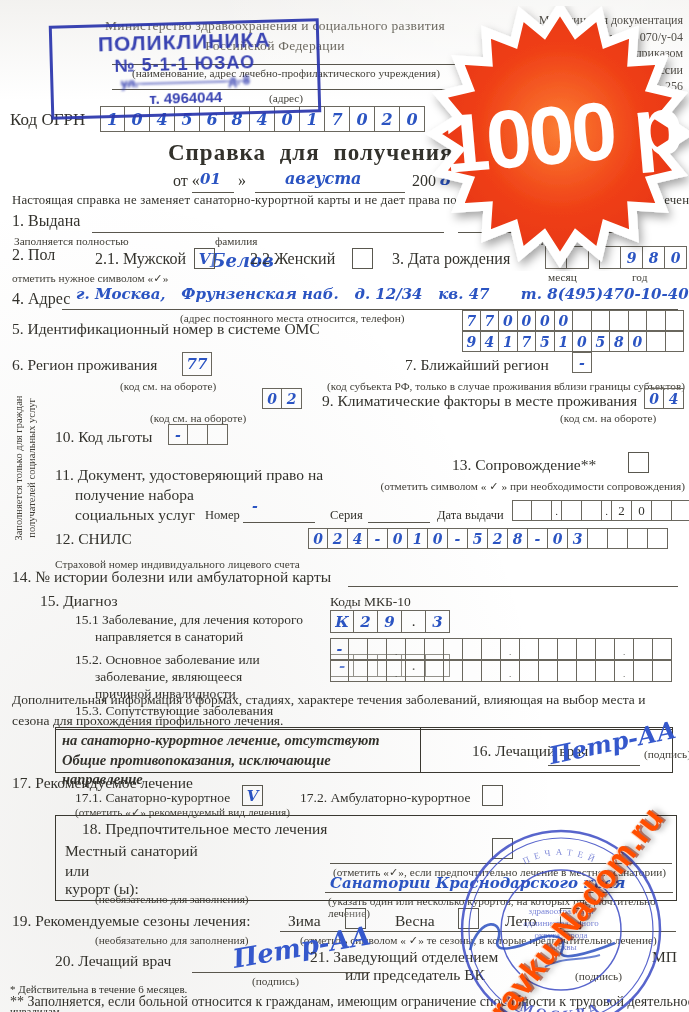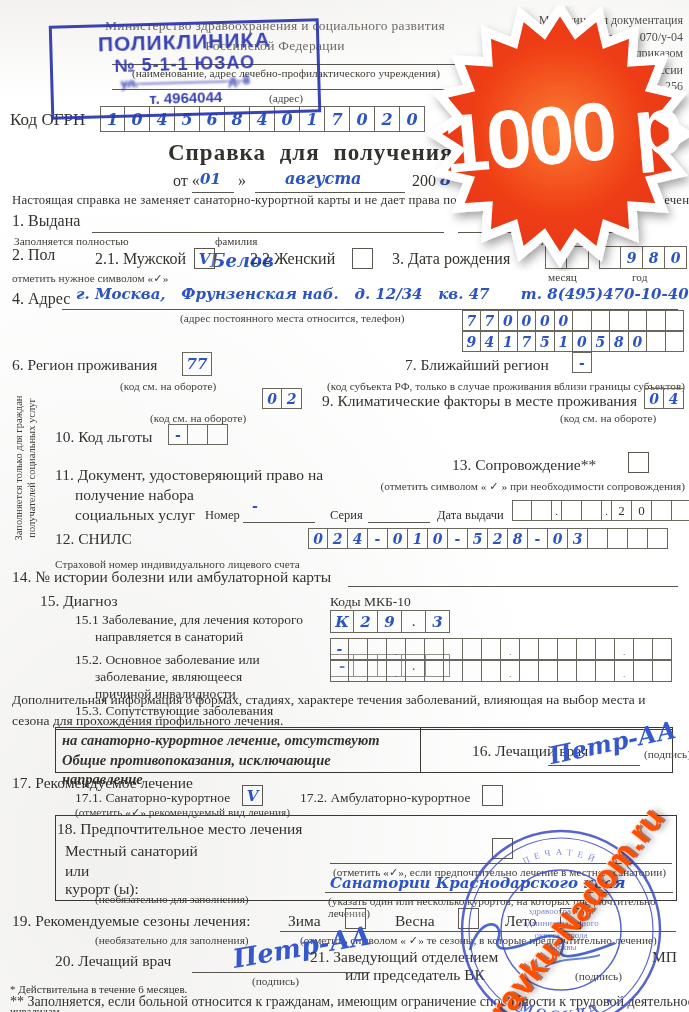--- a/index.html
+++ b/index.html
@@ -138,20 +138,21 @@
     </div>
   <div class="abs cap" style="left:548px;top:271px;">месяц</div>
   <div class="abs cap" style="left:632px;top:271px;">год</div>
   <div class="abs cap" style="left:12px;top:272px;">отметить нужное символом «✓»</div>
 
   <div class="abs t16" style="left:12px;top:290px;">4. Адрес</div>
   <span class="rule" style="left:62px;top:309px;width:616px;"></span>
   <div class="abs hand" style="left:76px;top:285px;font-size:15px;white-space:pre;">г. Москва,   Фрунзенская наб.   д. 12/34   кв. 47      т. 8(495)470-10-40</div>
   <div class="abs cap" style="left:180px;top:312px;">(адрес постоянного места относится, телефон)</div>
 
+  <div class="abs t15" style="left:12px;top:320px;">5. Идентификационный номер в системе ОМС</div>
   <div class="cells w18" style="left:462px;top:310px;">
       <span class="hand">7</span>
       <span class="hand">7</span>
       <span class="hand">0</span>
       <span class="hand">0</span>
       <span class="hand">0</span>
       <span class="hand">0</span>
       <span></span>
       <span></span>
       <span></span>
@@ -338,21 +339,21 @@
   <div class="abs cap" style="left:644px;top:748px;">(подпись)</div>
 
   <div class="abs t15" style="left:12px;top:774px;">17. Рекомендуемое лечение</div>
   <div class="abs t13" style="left:75px;top:790px;">17.1. Санаторно-курортное</div>
   <span class="chk hand" style="left:242px;top:785px;">V</span>
   <div class="abs t13" style="left:300px;top:790px;">17.2. Амбулаторно-курортное</div>
   <span class="chk" style="left:482px;top:785px;"></span>
   <div class="abs cap" style="left:75px;top:806px;">(отметить «✓» рекомендуемый вид лечения)</div>
 
   <div class="abs" style="left:55px;top:815px;width:622px;height:86px;border:1.5px solid #3a3831;box-sizing:border-box;"></div>
-  <div class="abs t15" style="left:57px;top:820px;">18. Предпочтительное место лечения</div>
+  <div class="abs t15" style="left:82px;top:820px;">18. Предпочтительное место лечения</div>
   <div class="abs t15" style="left:65px;top:842px;">Местный санаторий</div>
   <span class="chk" style="left:492px;top:838px;"></span>
   <div class="abs t15" style="left:65px;top:862px;">или</div>
   <span class="rule" style="left:330px;top:863px;width:342px;"></span>
   <div class="abs cap" style="left:333px;top:866px;">(отметить «✓», если предпочтительно лечение в местном санатории)</div>
   <div class="abs t15" style="left:65px;top:880px;">курорт (ы):</div>
   <div class="abs hand" style="left:330px;top:874px;font-size:15px;">Санатории Краснодарского края</div>
   <span class="rule" style="left:325px;top:892px;width:348px;"></span>
   <div class="abs cap" style="left:95px;top:893px;">(необязательно для заполнения)</div>
   <div class="abs cap" style="left:328px;top:895px;">(указать один или несколько курортов, на которых предпочтительно лечение)</div>

